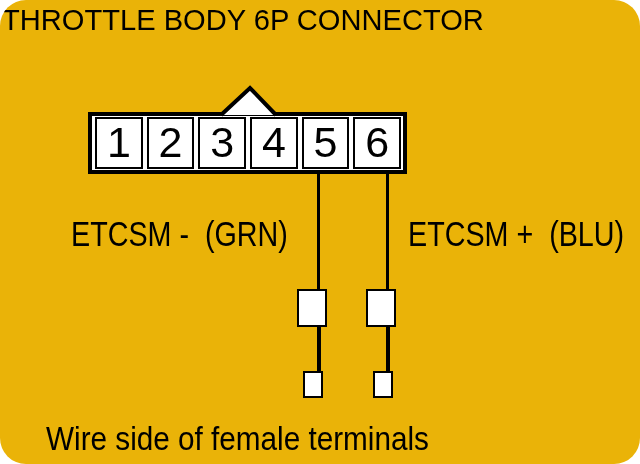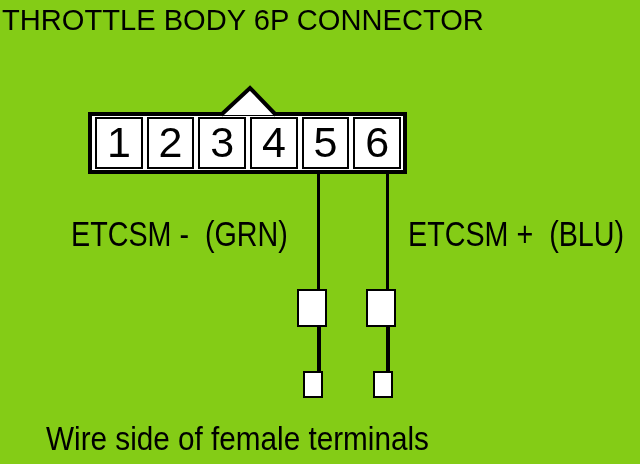--- a/index.html
+++ b/index.html
@@ -1,23 +1,24 @@
 <!DOCTYPE html>
 <html><head>
 <meta charset="utf-8">
 <style>
   html, body { margin: 0; padding: 0; background: #ffffff; }
   .canvas {
     position: relative;
     width: 640px;
     height: 464px;
-    background: #84cc16;
+    background: #eab308;
     font-family: "Liberation Sans", "DejaVu Sans", sans-serif;
     color: #000;
     overflow: hidden;
+    border-radius: 26px;
   }
   .abs { position: absolute; }
   .title {
     left: 2px; top: 3px;
     font-size: 30px;
     line-height: 1.1;
     transform: scaleX(0.97);
     transform-origin: left top;
     white-space: pre;
   }

